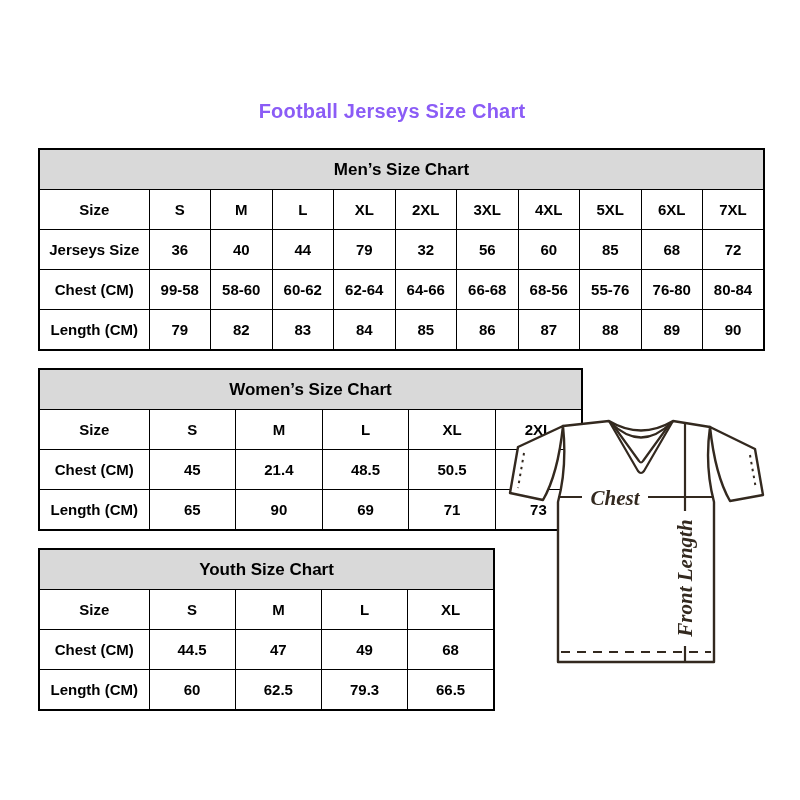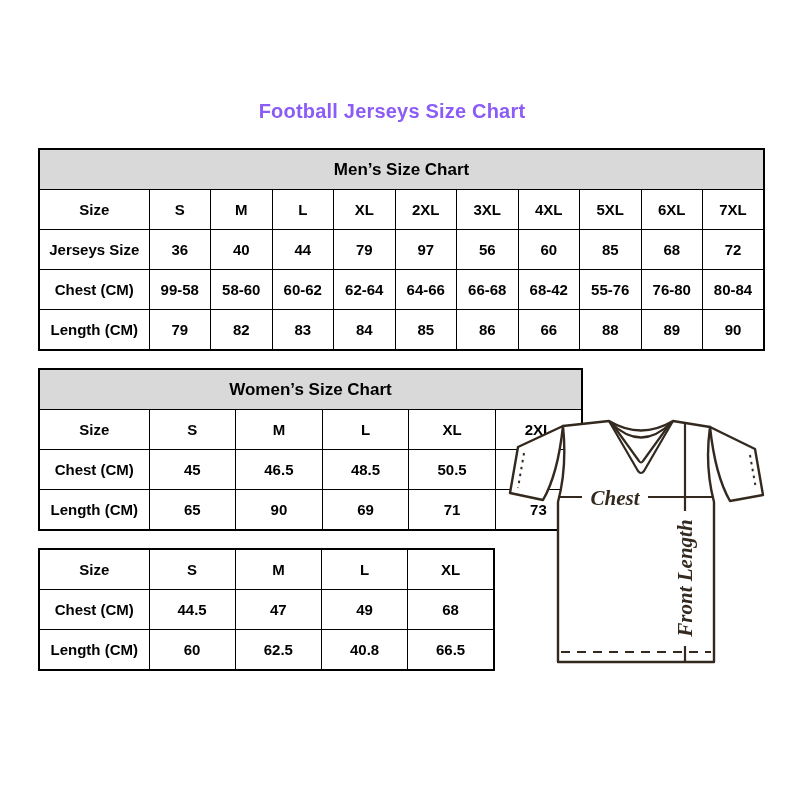--- a/index.html
+++ b/index.html
@@ -57,49 +57,49 @@
         <td>5XL</td>
         <td>6XL</td>
         <td>7XL</td>
       </tr>
       <tr>
         <td>Jerseys Size</td>
         <td>36</td>
         <td>40</td>
         <td>44</td>
         <td>79</td>
-        <td>97</td>
+        <td>32</td>
         <td>56</td>
         <td>60</td>
         <td>85</td>
         <td>68</td>
         <td>72</td>
       </tr>
       <tr>
         <td>Chest (CM)</td>
         <td>99-58</td>
         <td>58-60</td>
         <td>60-62</td>
         <td>62-64</td>
         <td>64-66</td>
         <td>66-68</td>
-        <td>68-42</td>
+        <td>68-56</td>
         <td>55-76</td>
         <td>76-80</td>
         <td>80-84</td>
       </tr>
       <tr>
         <td>Length (CM)</td>
         <td>79</td>
         <td>82</td>
         <td>83</td>
         <td>84</td>
         <td>85</td>
         <td>86</td>
-        <td>66</td>
+        <td>87</td>
         <td>88</td>
         <td>89</td>
         <td>90</td>
       </tr>
     </tbody>
       </table>
   </div>
 
   <div class="tbl womens">
     <table>
@@ -115,21 +115,21 @@
         <td>Size</td>
         <td>S</td>
         <td>M</td>
         <td>L</td>
         <td>XL</td>
         <td>2XL</td>
       </tr>
       <tr>
         <td>Chest (CM)</td>
         <td>45</td>
-        <td>46.5</td>
+        <td>21.4</td>
         <td>48.5</td>
         <td>50.5</td>
         <td>52.5</td>
       </tr>
       <tr>
         <td>Length (CM)</td>
         <td>65</td>
         <td>90</td>
         <td>69</td>
         <td>71</td>
@@ -139,39 +139,42 @@
       </table>
   </div>
 
   <div class="tbl youth">
     <table>
       <colgroup>
           <col class="c-label">
           <col span="4">
         </colgroup>
       <tbody>
+          <tr>
+        <th class="sect" colspan="5">Youth Size Chart</th>
+      </tr>
       <tr>
         <td>Size</td>
         <td>S</td>
         <td>M</td>
         <td>L</td>
         <td>XL</td>
       </tr>
       <tr>
         <td>Chest (CM)</td>
         <td>44.5</td>
         <td>47</td>
         <td>49</td>
         <td>68</td>
       </tr>
       <tr>
         <td>Length (CM)</td>
         <td>60</td>
         <td>62.5</td>
-        <td>40.8</td>
+        <td>79.3</td>
         <td>66.5</td>
       </tr>
     </tbody>
       </table>
   </div>
 
   <svg class="jersey" viewBox="0 0 265 260">
     <g class="ln" fill="#ffffff" stroke-width="2.4" stroke-linejoin="round">
       <path d="M58,16 L13,37 L5,83 L38,90 C49,71 55,44 58,16 Z"></path>
       <path d="M205,17 L250,39 L258,85 L225,91 C214,72 208,45 205,17 Z"></path>

